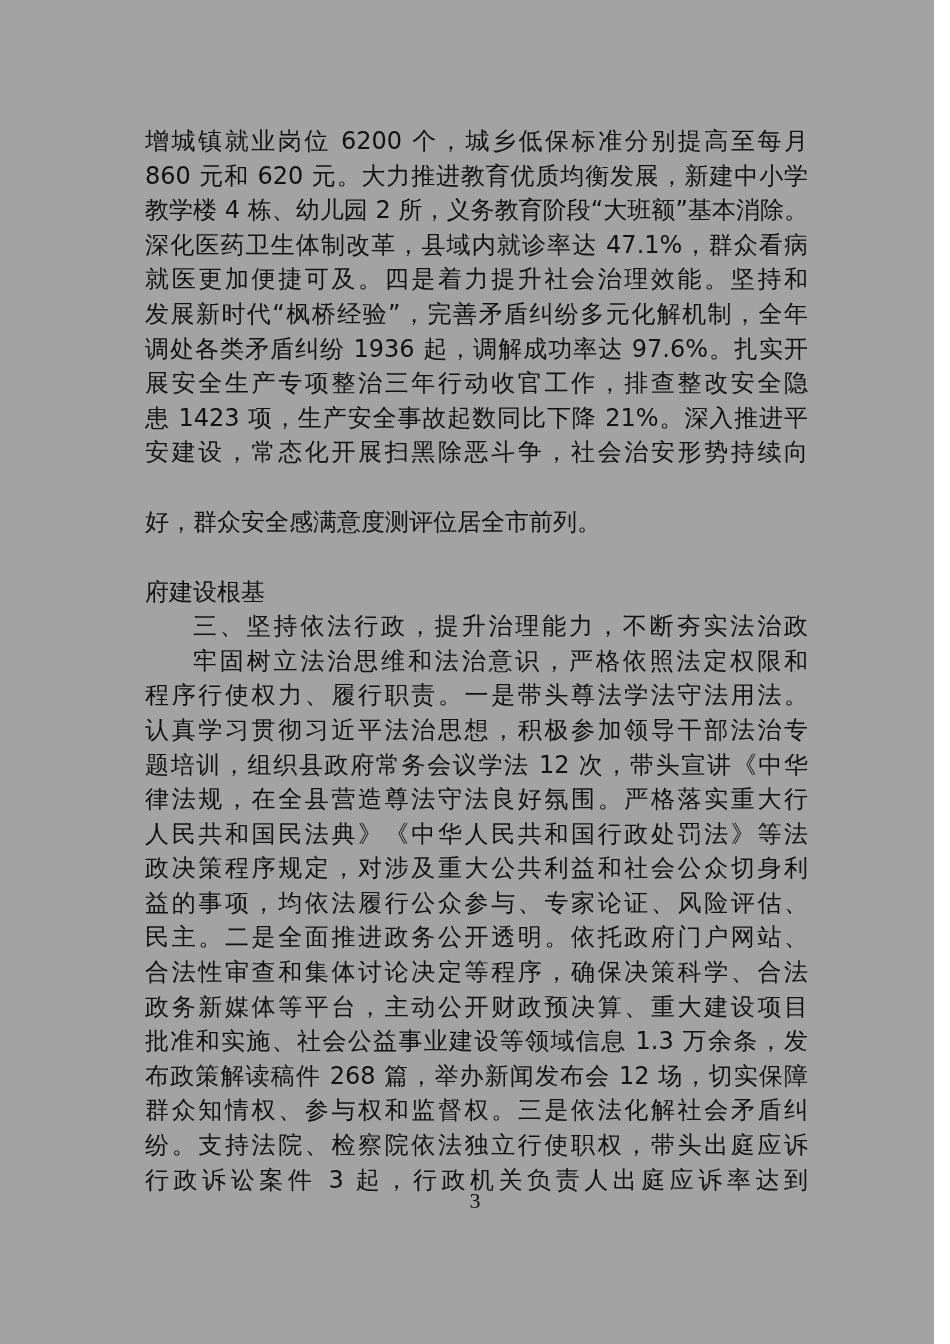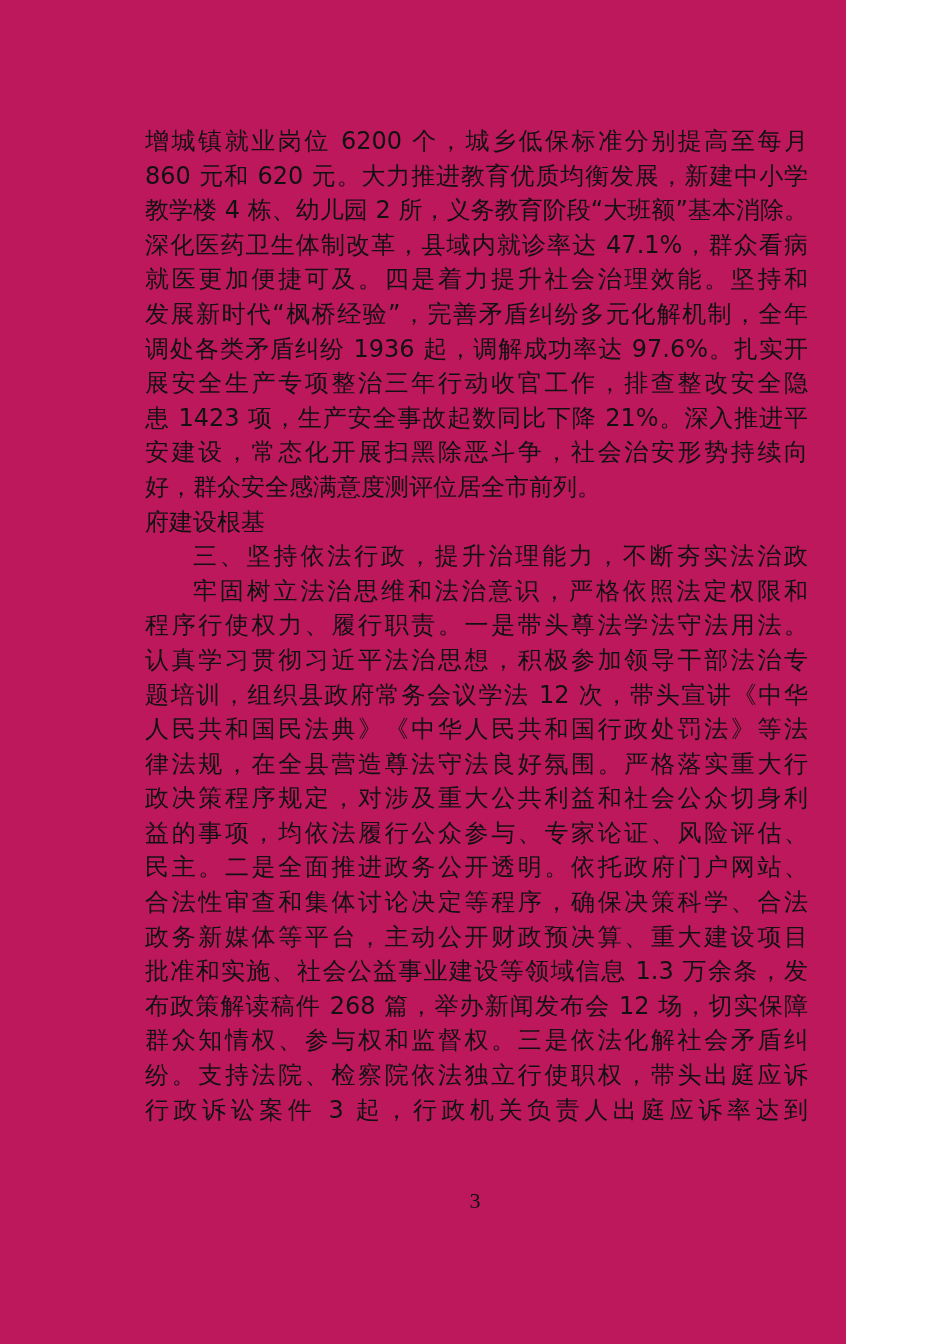--- a/index.html
+++ b/index.html
@@ -1,27 +1,27 @@
 <!DOCTYPE html>
 <html><head>
 <meta charset="utf-8">
 <style>
   html, body { margin: 0; padding: 0; background: #ffffff; }
   body { width: 950px; height: 1344px; position: relative; overflow: hidden; }
-  .page { position: absolute; left: 0; top: 0; width: 846px; height: 1344px; background: #be185d; }
+  .page { position: absolute; left: 0; top: 0; width: 934px; height: 1344px; background: #a3a3a3; }
   .text-block { position: absolute; left: 145px; top: 124px; width: 663px; }
   .line {
     height: 34.6px; line-height: 34.6px;
     font-family: "DejaVu Sans", sans-serif;
     font-size: 24px; color: #111;
     white-space: nowrap;
     text-align: justify; text-align-last: justify;
     overflow: hidden;
   }
-  .line.last { text-align-last: left; }
+  .line.last { text-align-last: left; margin-top: 35px; }
   .line.indent { padding-left: 48px; }
   .page-number {
     position: absolute; left: 0; width: 950px; top: 1188px;
     text-align: center; font-family: "Liberation Serif", serif; font-size: 22px; color: #111;
   }
 </style>
 </head>
 <body>
 
 <div class="page">
@@ -36,22 +36,22 @@
       <div class="line">展安全生产专项整治三年行动收官工作，排查整改安全隐</div>
       <div class="line">患 1423 项，生产安全事故起数同比下降 21%。深入推进平</div>
       <div class="line">安建设，常态化开展扫黑除恶斗争，社会治安形势持续向</div>
       <div class="line last">好，群众安全感满意度测评位居全市前列。</div>
       <div class="line last">府建设根基</div>
       <div class="line indent">三、坚持依法行政，提升治理能力，不断夯实法治政</div>
       <div class="line indent">牢固树立法治思维和法治意识，严格依照法定权限和</div>
       <div class="line">程序行使权力、履行职责。一是带头尊法学法守法用法。</div>
       <div class="line">认真学习贯彻习近平法治思想，积极参加领导干部法治专</div>
       <div class="line">题培训，组织县政府常务会议学法 12 次，带头宣讲《中华</div>
+      <div class="line">律法规，在全县营造尊法守法良好氛围。严格落实重大行</div>
       <div class="line">人民共和国民法典》《中华人民共和国行政处罚法》等法</div>
-      <div class="line">律法规，在全县营造尊法守法良好氛围。严格落实重大行</div>
       <div class="line">政决策程序规定，对涉及重大公共利益和社会公众切身利</div>
       <div class="line">益的事项，均依法履行公众参与、专家论证、风险评估、</div>
       <div class="line">民主。二是全面推进政务公开透明。依托政府门户网站、</div>
       <div class="line">合法性审查和集体讨论决定等程序，确保决策科学、合法</div>
       <div class="line">政务新媒体等平台，主动公开财政预决算、重大建设项目</div>
       <div class="line">批准和实施、社会公益事业建设等领域信息 1.3 万余条，发</div>
       <div class="line">布政策解读稿件 268 篇，举办新闻发布会 12 场，切实保障</div>
       <div class="line">群众知情权、参与权和监督权。三是依法化解社会矛盾纠</div>
       <div class="line">纷。支持法院、检察院依法独立行使职权，带头出庭应诉</div>
       <div class="line">行政诉讼案件 3 起，行政机关负责人出庭应诉率达到</div>

